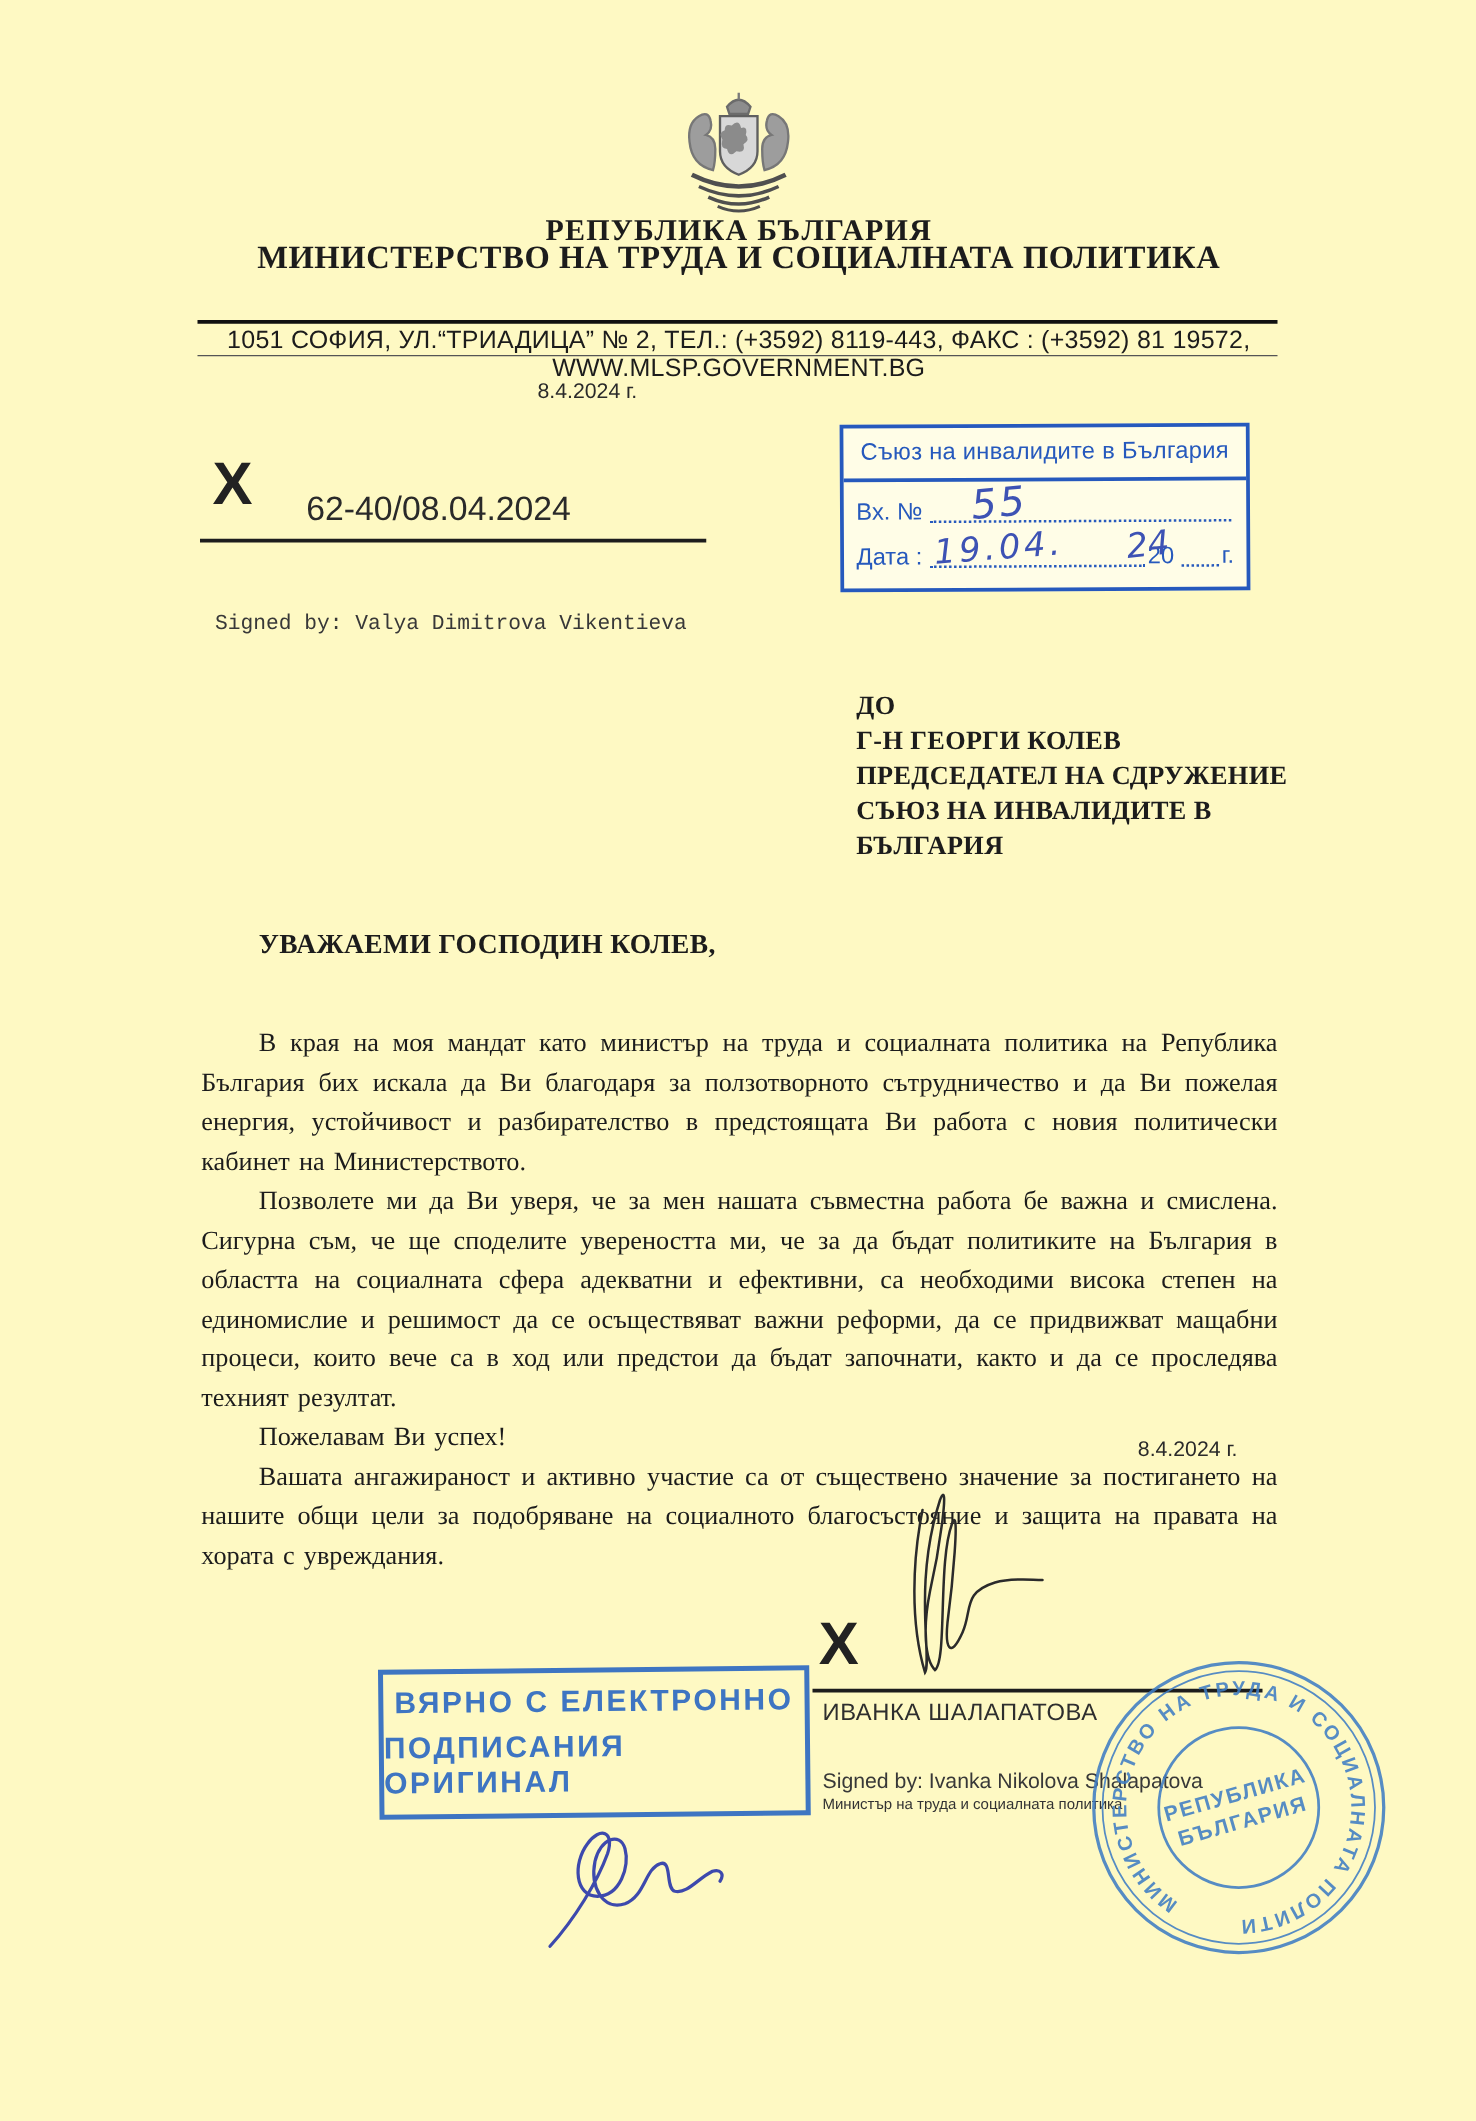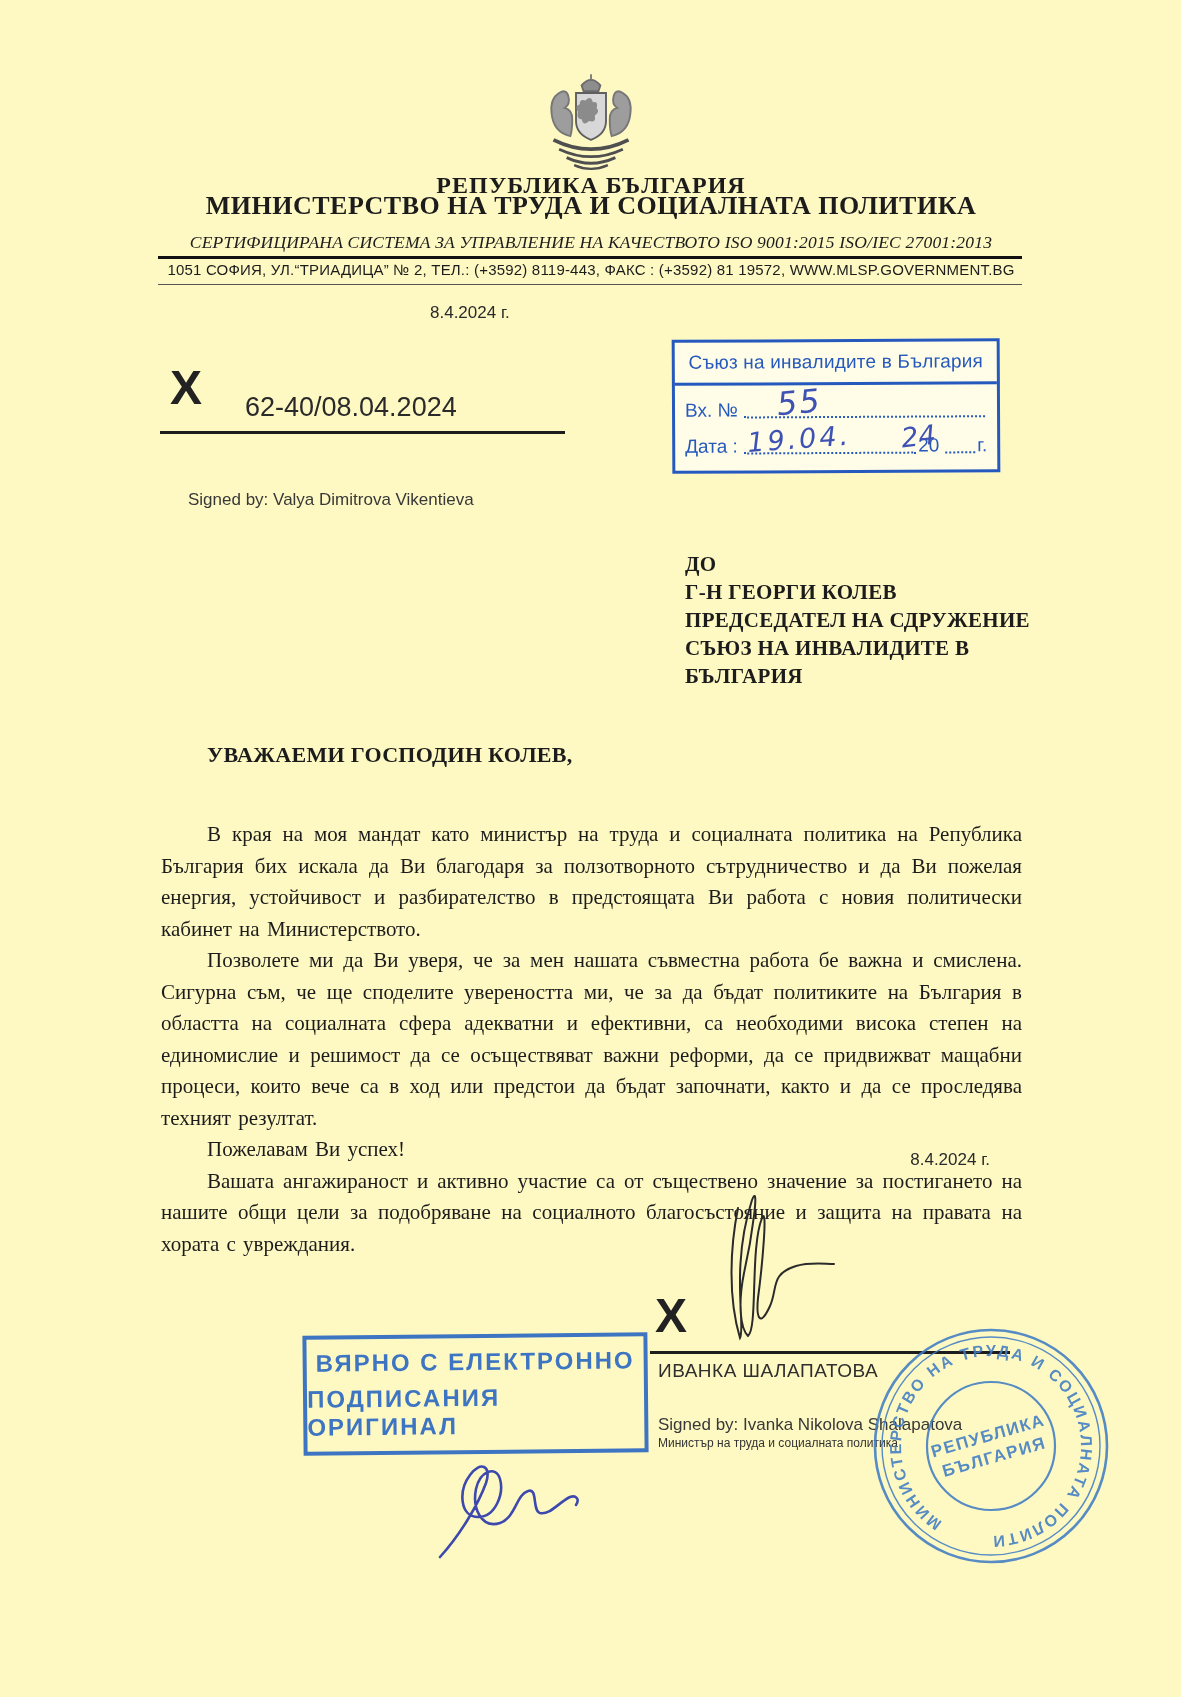--- a/index.html
+++ b/index.html
@@ -12,28 +12,28 @@
   
   .coa{left:516px;top:68px;width:150px;height:108px;}
   .hdr-republic{left:160px;top:172px;width:862px;text-align:center;
     font-size:24px;font-weight:bold;letter-spacing:1px;}
   .hdr-ministry{left:120px;top:191px;width:942px;text-align:center;
     font-size:26px;font-weight:bold;letter-spacing:.5px;}
   .hdr-cert{left:160px;top:232px;width:862px;text-align:center;
     font-style:italic;font-size:17.5px;letter-spacing:.2px;}
   .rule-thick{left:158px;top:256px;width:864px;height:3px;background:#111;}
   .hdr-addr{left:130px;top:261px;width:922px;text-align:center;
-    font-family:"Liberation Sans",sans-serif;font-size:15px;letter-spacing:.2px;}
+    font-family:"Liberation Sans",sans-serif;font-size:20px;letter-spacing:.2px;}
   .rule-thin{left:158px;top:284px;width:864px;height:1px;background:#555;}
   
   .date-top{left:430px;top:303px;width:130px;font-family:"Liberation Sans",sans-serif;font-size:17px;color:#2a2a2a;}
   .ref-x{left:170px;top:360px;font-family:"Liberation Sans",sans-serif;font-size:48px;font-weight:600;color:#222;}
   .ref-num{left:218px;top:392px;font-family:"Liberation Sans",sans-serif;font-size:27px;color:#2a2a2a;margin-left:27px;}
   .ref-line{left:160px;top:431px;width:405px;height:3px;background:#1d1d1d;}
-  .signedby1{left:188px;top:490px;font-family:Liberation Sans, sans-serif;font-size:17px;color:#383838;}
+  .signedby1{left:172px;top:490px;font-family:Liberation Mono, monospace;font-size:17px;color:#383838;}
   
   .stamp-box{left:672px;top:339px;width:328px;height:134px;border:3px solid #2659bd;color:#2659bd;
     font-family:"Liberation Sans",sans-serif;box-sizing:border-box;transform:rotate(-.3deg);background:rgba(255,255,255,.6);}
   .stamp-org{height:40px;border-bottom:3px solid #2659bd;display:flex;align-items:center;justify-content:center;
     font-size:19px;font-weight:500;letter-spacing:.2px;}
   .stamp-row{position:relative;display:flex;align-items:flex-end;margin:14px 10px 0 10px;font-size:19px;}
   .stamp-row .lbl{white-space:pre;}
   .dots{flex:1;border-bottom:2px dotted #2659bd;margin:0 2px 3px 6px;height:1px;}
   .dots.short{flex:0 0 30px;}
   .hand{position:absolute;font-family:"DejaVu Sans",sans-serif;font-style:italic;color:#3d52b4;font-weight:500;}
@@ -83,21 +83,20 @@
 
       <path d="M40 74 q40 20 80 0" stroke="#4f4f4f" stroke-width="4"></path>
       <path d="M46 84 q34 16 68 0" stroke="#4f4f4f" stroke-width="3"></path>
       <path d="M54 93 q26 12 52 0" stroke="#4f4f4f" stroke-width="3"></path>
       <path d="M62 101 q18 8 36 0" stroke="#4f4f4f" stroke-width="2.5"></path>
     </g>
   </svg>
 
   <div class="abs hdr-republic">РЕПУБЛИКА БЪЛГАРИЯ</div>
   <div class="abs hdr-ministry">МИНИСТЕРСТВО НА ТРУДА И СОЦИАЛНАТА ПОЛИТИКА</div>
-  <div class="abs hdr-cert">СЕРТИФИЦИРАНА СИСТЕМА ЗА УПРАВЛЕНИЕ НА КАЧЕСТВОТО  ISO 9001:2015   ISO/IEC 27001:2013</div>
   <div class="abs rule-thick"></div>
   <div class="abs hdr-addr">1051 СОФИЯ, УЛ.“ТРИАДИЦА” № 2, ТЕЛ.: (+3592) 8119-443, ФАКС : (+3592) 81 19572, WWW.MLSP.GOVERNMENT.BG</div>
   <div class="abs rule-thin"></div>
 
   <div class="abs date-top">8.4.2024 г.</div>
   <div class="abs ref-x">X</div>
   <div class="abs ref-num">62-40/08.04.2024</div>
   <div class="abs ref-line"></div>
   <div class="abs signedby1">Signed by: Valya Dimitrova Vikentieva</div>
 

